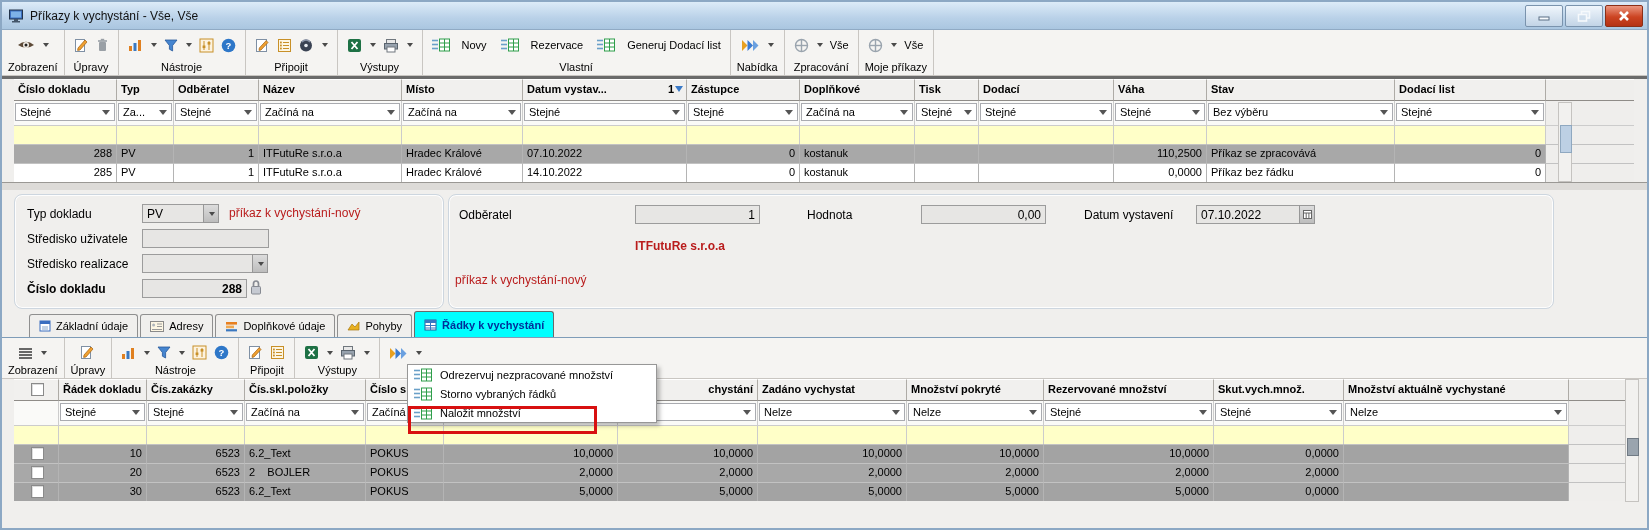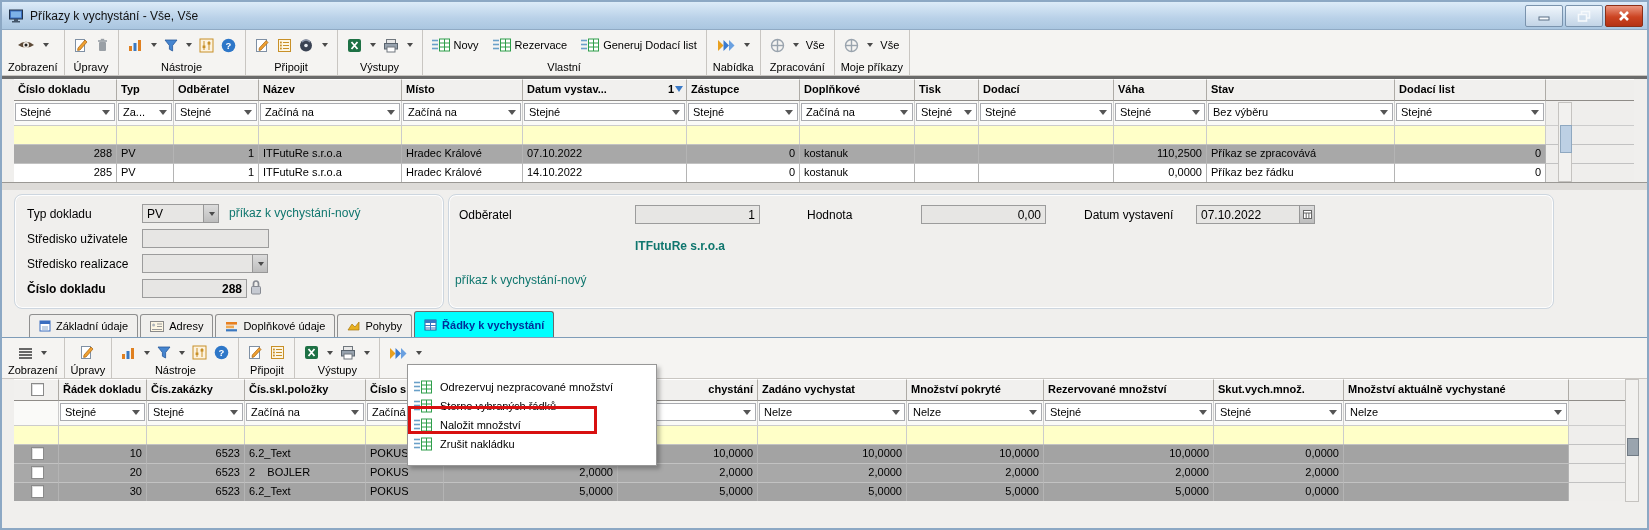--- a/index.html
+++ b/index.html
@@ -12,21 +12,21 @@
   .win-btns{position:absolute;right:4px;top:3px;display:flex;gap:2px;}
   .wbtn{width:36px;height:20px;border:1px solid #7a93ad;border-radius:2px;
     background:linear-gradient(#f0f6fc,#c2d4e6);display:flex;align-items:center;justify-content:center;}
   .wbtn.close{background:linear-gradient(#eb9780,#cc4422 55%,#b43214);border-color:#8a2f17;}
   
   .toolbar{position:absolute;left:0;width:100%;background:#f5f4f2;display:flex;align-items:stretch;
     border-bottom:1px solid #c9c6c2;box-sizing:border-box;}
   .tb-group{border-right:1px solid #c9c6c2;display:flex;flex-direction:column;justify-content:space-between;padding-top:4px;}
   .tb-ico-row{display:flex;align-items:center;justify-content:center;gap:7px;height:22px;padding:0 9px;}
   .tb-label{text-align:center;padding:1px 6px 2px;white-space:nowrap;}
-  .tb-btn{display:flex;align-items:center;gap:4px;white-space:nowrap;cursor:default;}
+  .tb-btn{display:flex;align-items:center;gap:12px;white-space:nowrap;cursor:default;}
   .ico{display:inline-flex;align-items:center;justify-content:center;}
   .dd{width:0;height:0;border-left:3.5px solid transparent;border-right:3.5px solid transparent;border-top:4px solid #4a4a4a;margin-left:1px;}
   
   .grid{position:absolute;left:12px;}
   .g-row{display:flex;}
   .g-hcell{box-sizing:border-box;height:22px;background:#f1f0ee;border-right:1px solid #aeaba6;border-bottom:1px solid #8f8c88;
     border-top:1px solid #fff;font-weight:bold;padding:3px 4px 0;overflow:hidden;white-space:nowrap;position:relative;}
   .g-hcell.ar{text-align:right;}
   .sort-badge{position:absolute;right:3px;top:3px;display:flex;align-items:center;gap:1px;font-weight:bold;}
   .tri-dn-blue{width:0;height:0;border-left:4px solid transparent;border-right:4px solid transparent;border-top:6px solid #3a7ac8;}
@@ -46,31 +46,31 @@
   .darkline{position:absolute;left:0;width:100%;height:3px;background:#6b6b6b;}
   
   .detail{position:absolute;left:0;top:188px;width:100%;height:122px;background:#f0efed;}
   .gbox{position:absolute;border:1px solid #cdd6df;border-radius:8px;background:#f0efed;box-shadow:inset 0 0 0 1px #fdfdfd;}
   .lbl{position:absolute;white-space:nowrap;font-size:12px;}
   .fld{position:absolute;height:19px;background:#e7e6e4;border:1px solid #9c9c9c;box-sizing:border-box;
     padding:2px 4px 0;font-size:12px;overflow:hidden;white-space:nowrap;}
   .fld.ar{text-align:right;}
   .spinbtn{position:absolute;width:16px;height:19px;background:linear-gradient(#dcdcdc,#bdbdbd);border:1px solid #979797;
     box-sizing:border-box;display:flex;align-items:center;justify-content:center;}
-  .purple{color:#0f766e;}
+  .purple{color:#b91c1c;}
   .bold{font-weight:bold;}
   
   .tabbar{position:absolute;left:0;top:310px;width:100%;height:26px;background:#f0efed;border-bottom:1px solid #7e9cb8;
     display:flex;align-items:flex-end;padding-left:27px;box-sizing:border-box;}
   .tab{display:flex;align-items:center;gap:5px;height:22px;padding:0 9px;border:1px solid #8f8f8f;border-bottom:none;
     border-radius:3px 3px 0 0;background:#f0efed;margin-right:2px;white-space:nowrap;}
   .tab.active{background:#00ffff;height:25px;font-weight:bold;color:#00309a;border-color:#6a6a6a;}
   
   .ctx-menu{position:absolute;left:405px;top:362px;width:248px;background:#fff;border:1px solid #979797;
-    box-shadow:3px 3px 4px rgba(0,0,0,.25);z-index:50;padding:12px 0;}
+    box-shadow:3px 3px 4px rgba(0,0,0,.25);z-index:50;padding:0 0;}
   .menu-item{display:flex;align-items:center;gap:8px;height:19px;padding:0 6px;white-space:nowrap;}
   .red-frame{position:absolute;left:0px;top:41px;width:183px;height:22px;border:3px solid #d81010;pointer-events:none;}
   
   .vscroll{position:absolute;width:14px;background:#f2f1ef;border:1px solid #c5c3c0;box-sizing:border-box;}
   .vthumb{position:absolute;left:1px;width:10px;background:#bdd0e4;border:1px solid #8fa8c0;}
   .splitter{position:absolute;left:0;width:100%;height:8px;background:#dddbd8;border-top:1px solid #9a9894;border-bottom:1px solid #b5b3af;}
 </style>
 </head>
 <body>
 
@@ -874,30 +874,16 @@
             <line x1="0" y1="6.5" x2="6" y2="6.5" stroke="#6aa0c8" stroke-width="1.6"></line>
             <line x1="0" y1="10.5" x2="6" y2="10.5" stroke="#6aa0c8" stroke-width="1.6"></line>
             <rect x="7.5" y="1" width="10" height="12" fill="#fff" stroke="#2e9e4a"></rect>
             <line x1="7.5" y1="5" x2="17.5" y2="5" stroke="#2e9e4a"></line>
             <line x1="7.5" y1="9" x2="17.5" y2="9" stroke="#2e9e4a"></line>
             <line x1="12.5" y1="1" x2="12.5" y2="13" stroke="#2e9e4a"></line>
           </svg>
         </span>
       <span>Naložit množství</span>
     </div>
-    <div class="menu-item">
-      <span class="ico">
-          <svg width="18" height="14" viewBox="0 0 18 14">
-            <line x1="0" y1="2.5" x2="6" y2="2.5" stroke="#6aa0c8" stroke-width="1.6"></line>
-            <line x1="0" y1="6.5" x2="6" y2="6.5" stroke="#6aa0c8" stroke-width="1.6"></line>
-            <line x1="0" y1="10.5" x2="6" y2="10.5" stroke="#6aa0c8" stroke-width="1.6"></line>
-            <rect x="7.5" y="1" width="10" height="12" fill="#fff" stroke="#2e9e4a"></rect>
-            <line x1="7.5" y1="5" x2="17.5" y2="5" stroke="#2e9e4a"></line>
-            <line x1="7.5" y1="9" x2="17.5" y2="9" stroke="#2e9e4a"></line>
-            <line x1="12.5" y1="1" x2="12.5" y2="13" stroke="#2e9e4a"></line>
-          </svg>
-        </span>
-      <span>Zrušit nakládku</span>
-    </div>
     <div class="red-frame"></div>
   </div>
 
 </div>
 
 </body></html>

